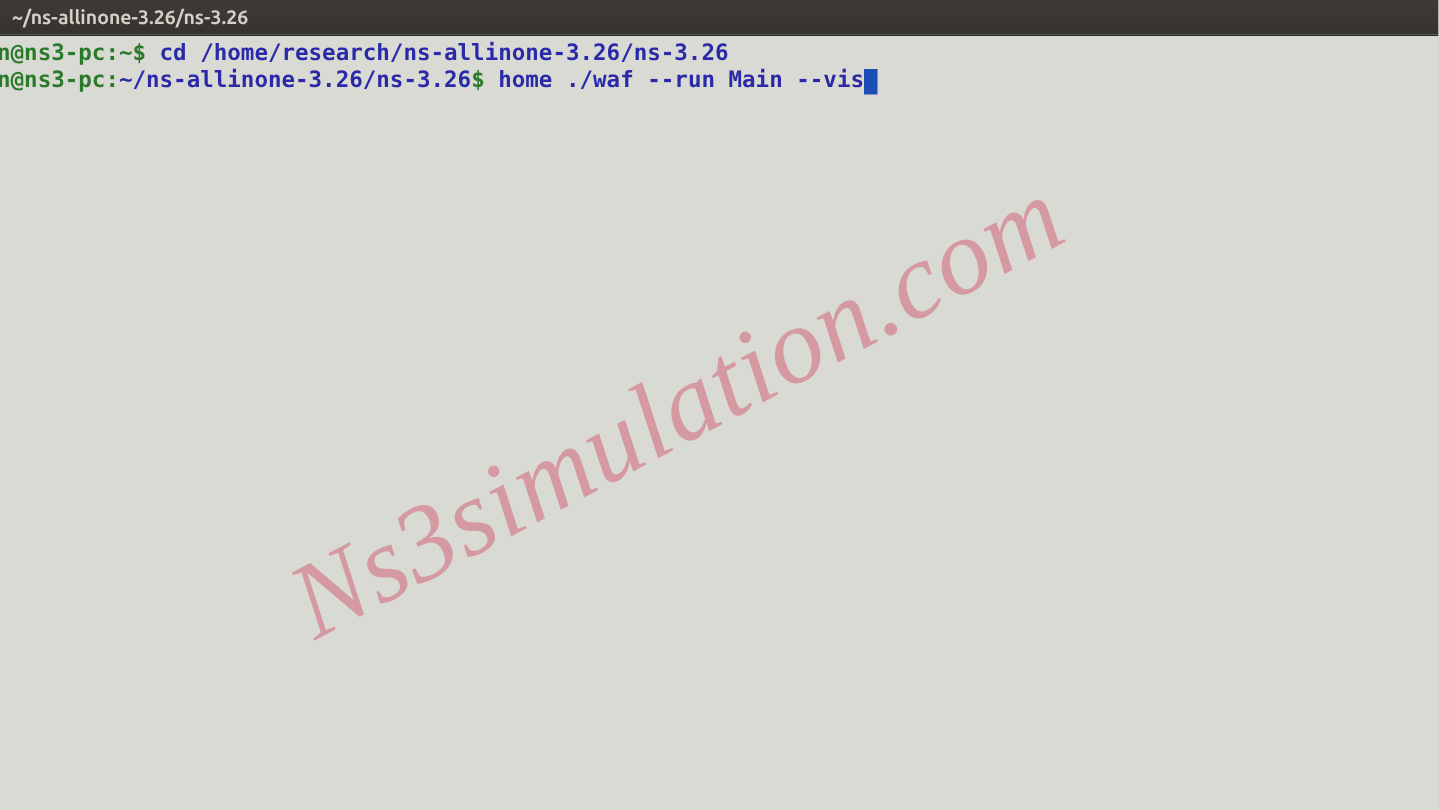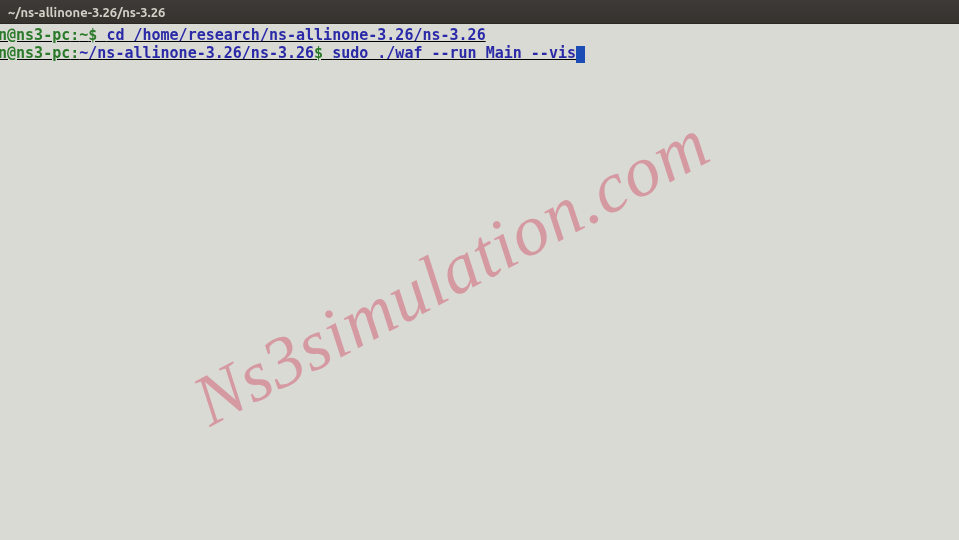--- a/index.html
+++ b/index.html
@@ -26,21 +26,20 @@
       font-size: 13px;
       font-weight: bold;
       border-bottom: 1px solid #2a2724;
     }
     .terminal-body {
       padding: 2px 0 16px 0;
       font-size: 15px;
       line-height: 1.2;
       position: relative;
       height: calc(100% - 24px);
-      text-decoration: underline;
     }
     .line {
       white-space: pre;
       margin-left: -2px;
     }
     .user-host {
       color: #2a7a2a;
       font-weight: bold;
     }
     .tilde {
@@ -84,16 +83,16 @@
   </style>
 </head>
 <body>
 
 <div class="titlebar">
   <span>~/ns-allinone-3.26/ns-3.26</span>
 </div>
 
 <div class="terminal-body">
   <div class="line"><span class="user-host">n@ns3-pc</span><span class="user-host">:</span><span class="tilde">~</span><span class="dollar">$ </span><span class="cmd">cd /home/research/ns-allinone-3.26/ns-3.26</span></div>
-  <div class="line"><span class="user-host">n@ns3-pc</span><span class="user-host">:</span><span class="path">~/ns-allinone-3.26/ns-3.26</span><span class="dollar">$ </span><span class="cmd">sudo ./waf --run Main --vis</span><span class="cursor"></span></div>
+  <div class="line"><span class="user-host">n@ns3-pc</span><span class="user-host">:</span><span class="path">~/ns-allinone-3.26/ns-3.26</span><span class="dollar">$ </span><span class="cmd">home ./waf --run Main --vis</span><span class="cursor"></span></div>
 
   <div class="watermark">Ns3simulation.com</div>
 </div>
 
 </body></html>

